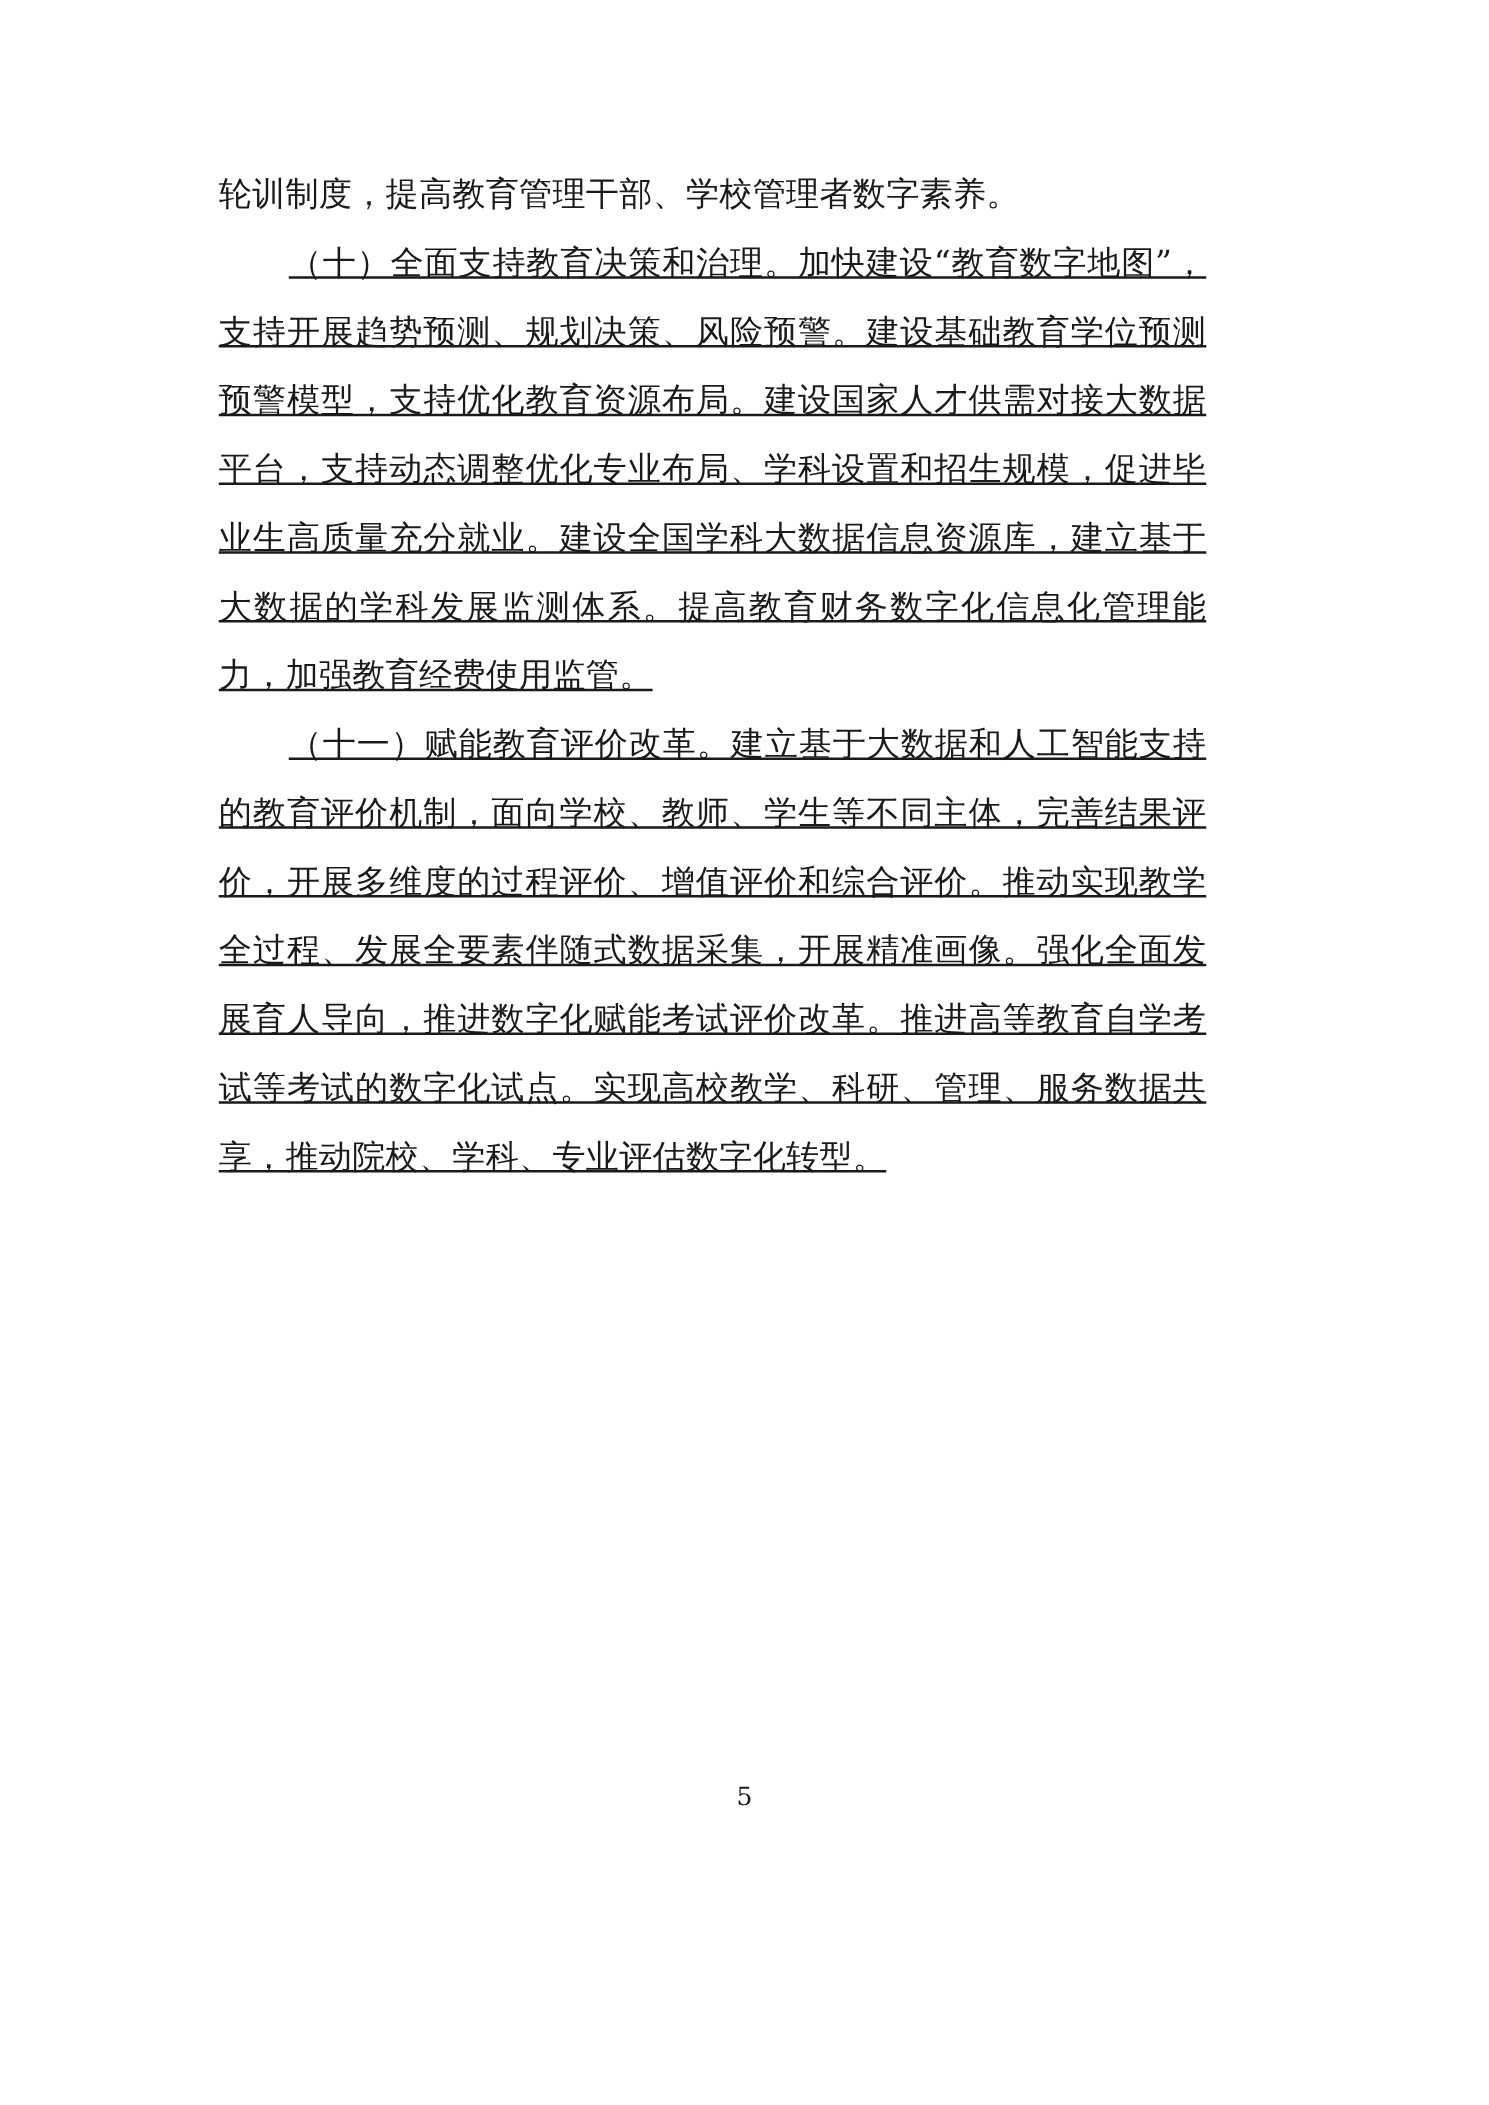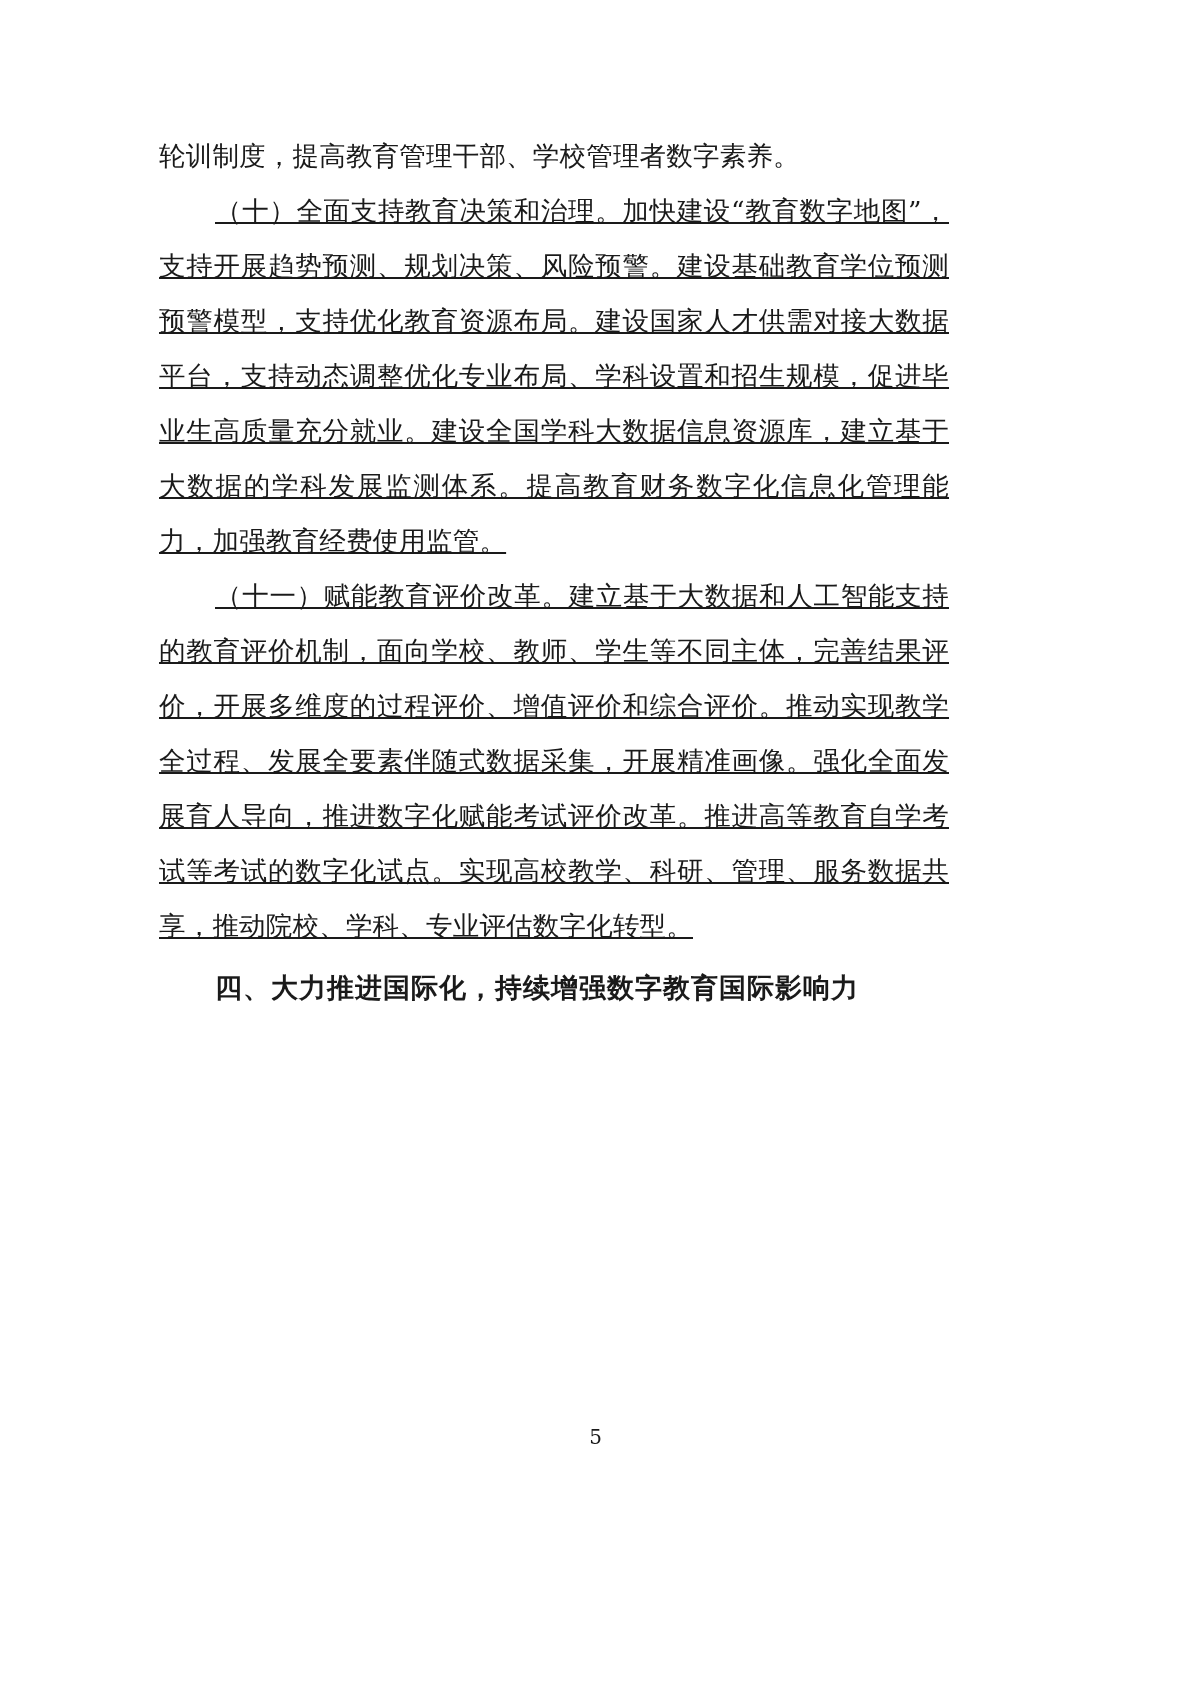--- a/index.html
+++ b/index.html
@@ -12,21 +12,21 @@
     width: 1191px;
     height: 1684px;
     background: #ffffff;
     box-sizing: border-box;
     font-family: "DejaVu Serif", serif;
     color: #1a1a1a;
     overflow: hidden;
   }
   .content {
     position: absolute;
-    left: 159px;
+    left: 175px;
     top: 128px;
     width: 790px;
   }
   .para {
     font-size: 26.5px;
     line-height: 55px;
     text-align: justify;
     text-justify: inter-ideograph;
     margin: 0 0 0 0;
     letter-spacing: 0.2px;
@@ -61,20 +61,19 @@
 
 <div class="page">
   <div class="content">
 
     <p class="para">轮训制度，提高教育管理干部、学校管理者数字素养。</p>
 
     <p class="para indent">（十）全面支持教育决策和治理。加快建设“教育数字地图”，支持开展趋势预测、规划决策、风险预警。建设基础教育学位预测预警模型，支持优化教育资源布局。建设国家人才供需对接大数据平台，支持动态调整优化专业布局、学科设置和招生规模，促进毕业生高质量充分就业。建设全国学科大数据信息资源库，建立基于大数据的学科发展监测体系。提高教育财务数字化信息化管理能力，加强教育经费使用监管。</p>
 
     <p class="para indent">（十一）赋能教育评价改革。建立基于大数据和人工智能支持的教育评价机制，面向学校、教师、学生等不同主体，完善结果评价，开展多维度的过程评价、增值评价和综合评价。推动实现教学全过程、发展全要素伴随式数据采集，开展精准画像。强化全面发展育人导向，推进数字化赋能考试评价改革。推进高等教育自学考试等考试的数字化试点。实现高校教学、科研、管理、服务数据共享，推动院校、学科、专业评估数字化转型。</p>
 
-    <p class="heading">四、大力推进国际化，持续增强数字教育国际影响力</p>
 
 
 
   </div>
 
   <div class="pagenum">5</div>
 </div>
 
 </body></html>

